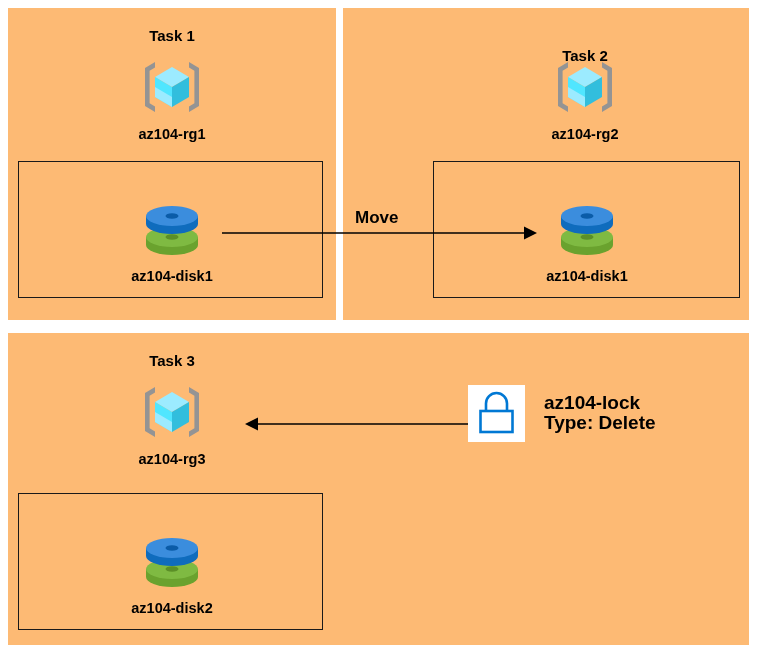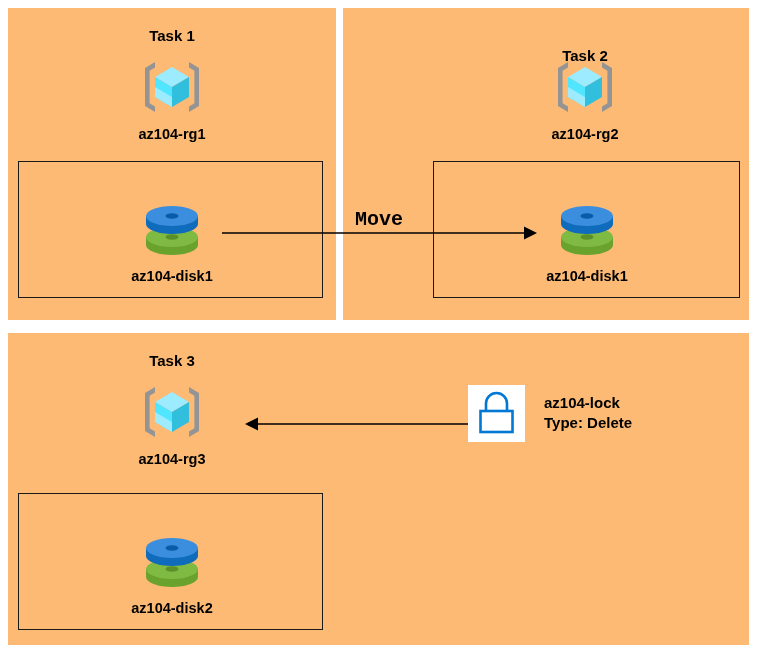--- a/index.html
+++ b/index.html
@@ -68,30 +68,29 @@
     position:absolute;
     width:57px;height:57px;
     background:#ffffff;
   }
   .lock-icon svg{display:block;width:57px;height:57px;}
 
   
   .arrow-svg{position:absolute;overflow:visible;}
   .arrow-label{
     position:absolute;
-    font-size:20px;
-    font-weight:bold;
-    color:#000000;
-    white-space:nowrap;
-    font-family:Liberation Mono, monospace;
+    font-size:17px;
+    font-weight:bold;
+    color:#000000;
+    white-space:nowrap;
   }
 
   .lock-text{
     position:absolute;
-    font-size:15px;
+    font-size:19px;
     font-weight:bold;
     color:#000000;
     line-height:20px;
     white-space:nowrap;
   }
   .lock-text div{ }
 </style>
 </head>
 <body>
 

